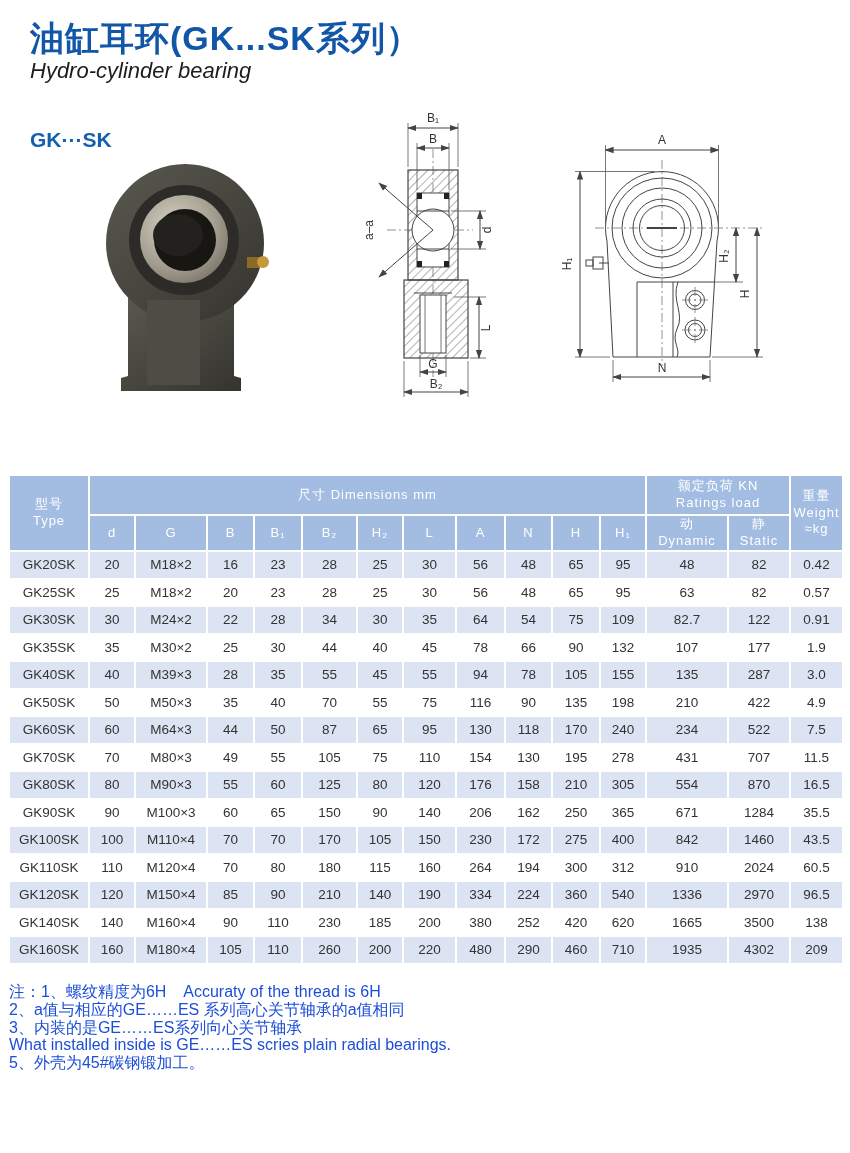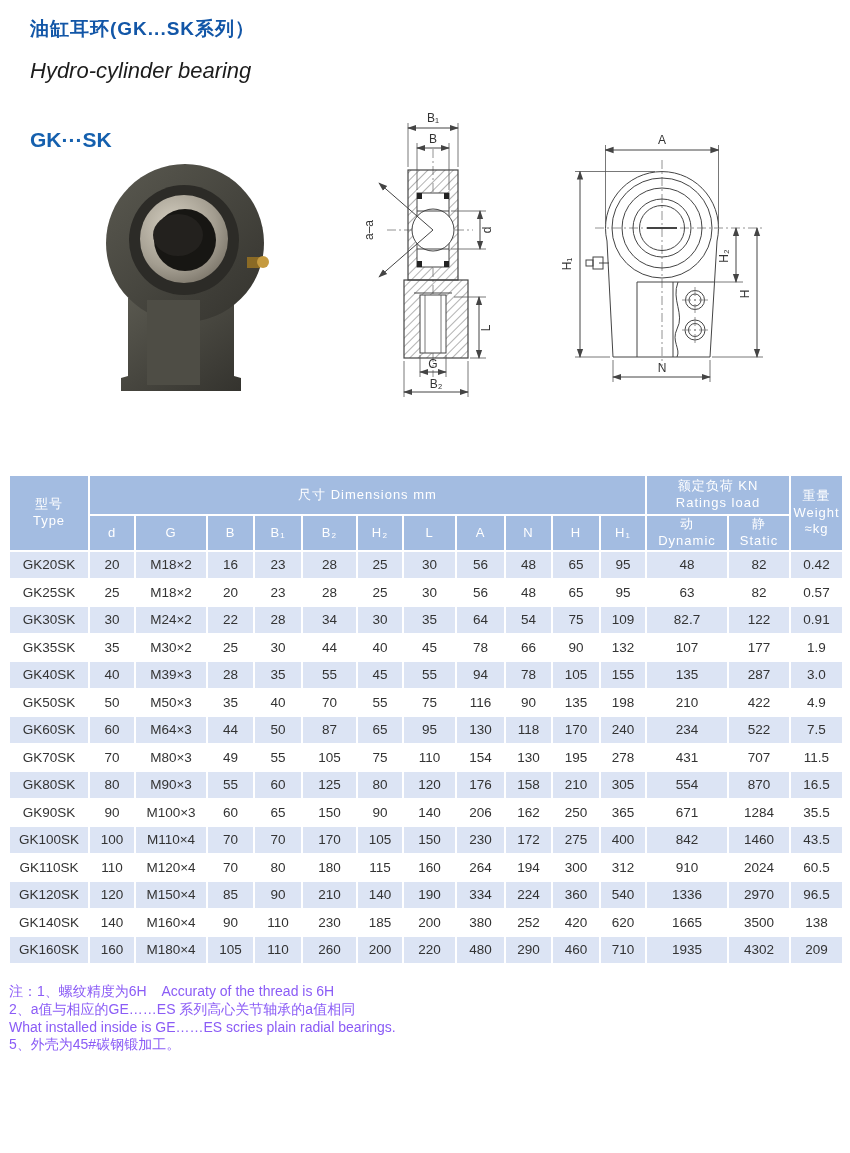--- a/index.html
+++ b/index.html
@@ -1,20 +1,20 @@
 <!DOCTYPE html>
 <html><head>
 <meta charset="utf-8">
 <style>
   html,body{margin:0;padding:0;background:#fff;}
   .page{position:relative;width:850px;height:1153px;background:#fff;overflow:hidden;
         font-family:"Liberation Sans","DejaVu Sans",sans-serif;}
 
   
-  .title-zh{position:absolute;left:30px;top:16px;font-size:19px;font-weight:bold;
+  .title-zh{position:absolute;left:30px;top:16px;font-size:34px;font-weight:bold;
             color:#1256a7;letter-spacing:1px;}
   .subtitle{position:absolute;left:30px;top:58px;font-size:22px;color:#1c1c1c;font-style:italic;}
   .series{position:absolute;left:30px;top:96px;font-size:21px;font-weight:bold;color:#1560ae;margin-top:32px;}
 
   
   .photo-wrap{position:absolute;left:85px;top:148px;}
   .sec-wrap{position:absolute;left:365px;top:105px;}
   .front-wrap{position:absolute;left:555px;top:110px;}
   svg text{font-family:"Liberation Sans","DejaVu Sans",sans-serif;fill:#333;}
   .dim-label{font-size:12px;}
@@ -27,21 +27,21 @@
   .spec-table th,.spec-table td{border:2px solid #fff;text-align:center;vertical-align:middle;padding:0;}
   .spec-table th{background:#a3bce1;color:#fff;font-weight:normal;font-size:13px;
                  line-height:1.28;white-space:pre-line;letter-spacing:1px;}
   .spec-table tbody td{font-size:13.5px;color:#333;height:25.5px;}
   .spec-table tbody tr:nth-child(odd) td{background:#dce4f4;}
   .spec-table tbody tr:nth-child(even) td{background:#fff;}
   .spec-table tr.h-top th{height:38px;}
   .spec-table tr.h-sub th{height:34px;}
 
   
-  .notes{position:absolute;left:9px;top:983px;font-size:14px;color:#8b5cf6;
+  .notes{position:absolute;left:9px;top:983px;font-size:16px;color:#1d4ed8;
          line-height:17.8px;}
   .notes div{white-space:pre;}
 </style>
 </head>
 <body>
 
 <div class="page">
 
   <div class="title-zh">油缸耳环(GK...SK系列）</div>
   <div class="subtitle">Hydro-cylinder bearing</div>
@@ -502,17 +502,18 @@
           <td>1935</td>
           <td>4302</td>
           <td>209</td>
         </tr>
       </tbody>
   </table>
 
   <div class="notes">
     <div>注：1、螺纹精度为6H    Accuraty of the thread is 6H</div>
     <div>2、a值与相应的GE……ES 系列高心关节轴承的a值相同</div>
+    <div>3、内装的是GE……ES系列向心关节轴承</div>
     <div>What installed inside is GE……ES scries plain radial bearings.</div>
     <div>5、外壳为45#碳钢锻加工。</div>
   </div>
 
 </div>
 
 </body></html>

